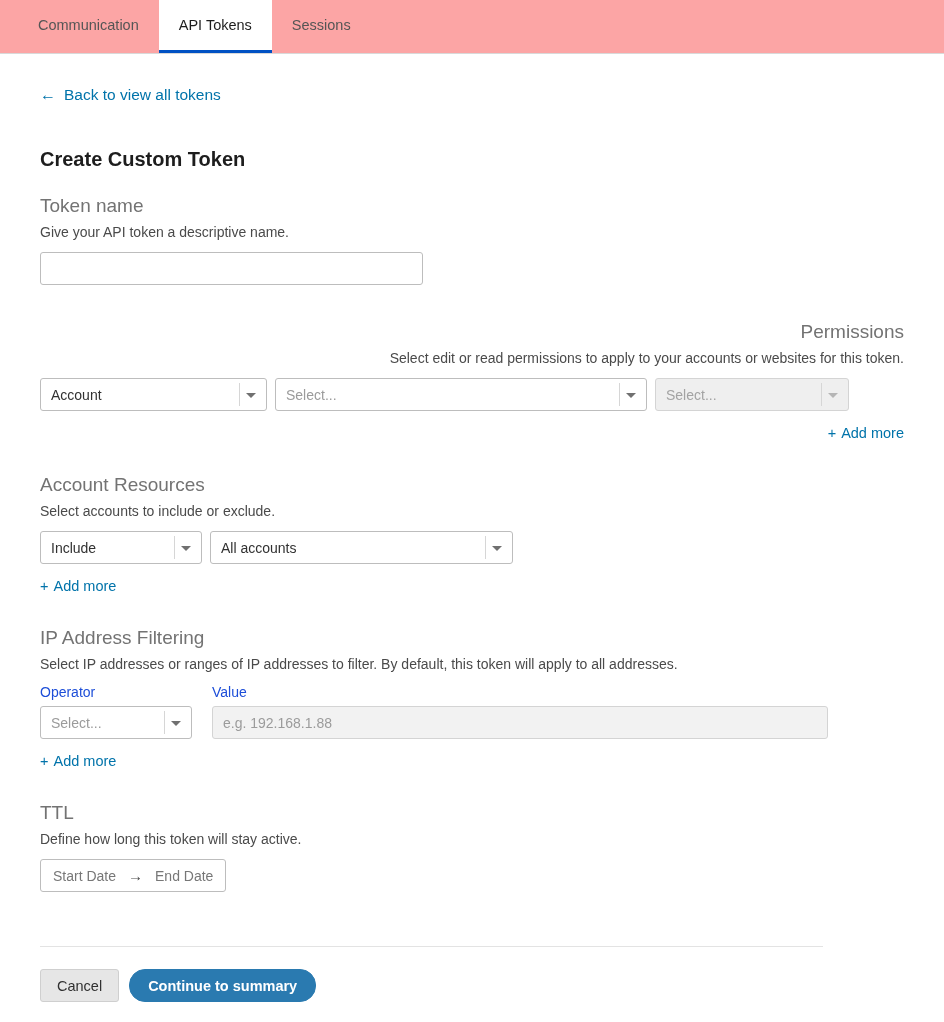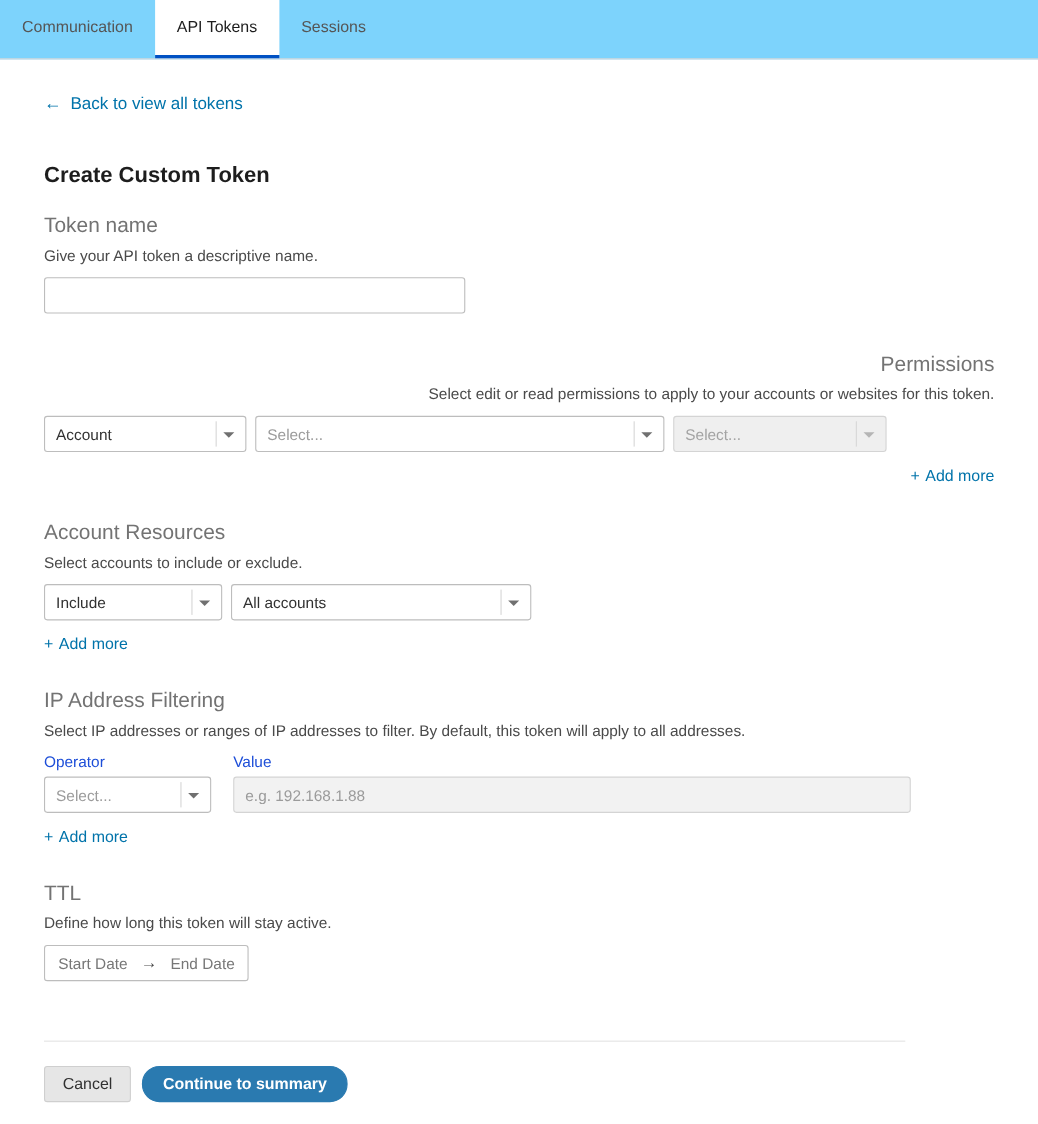--- a/index.html
+++ b/index.html
@@ -10,25 +10,25 @@
     height: 1022px;
     background: #ffffff;
     font-family: "Liberation Sans", sans-serif;
     color: #313131;
     overflow: hidden;
   }
 
   
   .tabbar {
     height: 54px;
-    background: #7dd3fc;
+    background: #fca5a5;
     border-bottom: 1px solid #d9d9d9;
     display: flex;
     align-items: stretch;
-    padding-left: 0px;
+    padding-left: 18px;
   }
   .tab {
     display: flex;
     align-items: center;
     padding: 0 20px;
     font-size: 14.5px;
     color: #555555;
     border-bottom: 3px solid transparent;
     cursor: pointer;
     white-space: nowrap;
@@ -245,21 +245,21 @@
     <div class="section-label">Token name</div>
     <div class="section-desc">Give your API token a descriptive name.</div>
     <input class="text-input" type="text" placeholder="" style="">
   </div>
 
   
   <div class="section" style="margin-top:36px;text-align:right;">
     <div class="section-label">Permissions</div>
     <div class="section-desc">Select edit or read permissions to apply to your accounts or websites for this token.</div>
     <div class="row">
-      <div class="select" style="width:184px;">
+      <div class="select" style="width:227px;">
         <span>Account</span>
         <span class="divider"></span>
         <span class="caret"></span>
       </div>
       <div class="select placeholder-txt" style="width:372px;">
         <span>Select...</span>
         <span class="divider"></span>
         <span class="caret"></span>
       </div>
       <div class="select disabled" style="width:194px;">
@@ -277,21 +277,21 @@
   
   <div class="section" style="margin-top:32px;">
     <div class="section-label">Account Resources</div>
     <div class="section-desc">Select accounts to include or exclude.</div>
     <div class="row">
       <div class="select" style="width:162px;">
         <span>Include</span>
         <span class="divider"></span>
         <span class="caret"></span>
       </div>
-      <div class="select" style="width:273px;">
+      <div class="select" style="width:303px;">
         <span>All accounts</span>
         <span class="divider"></span>
         <span class="caret"></span>
       </div>
     </div>
     <div class="add-more">
       <span>+</span>
       <span>Add more</span>
     </div>
   </div>

